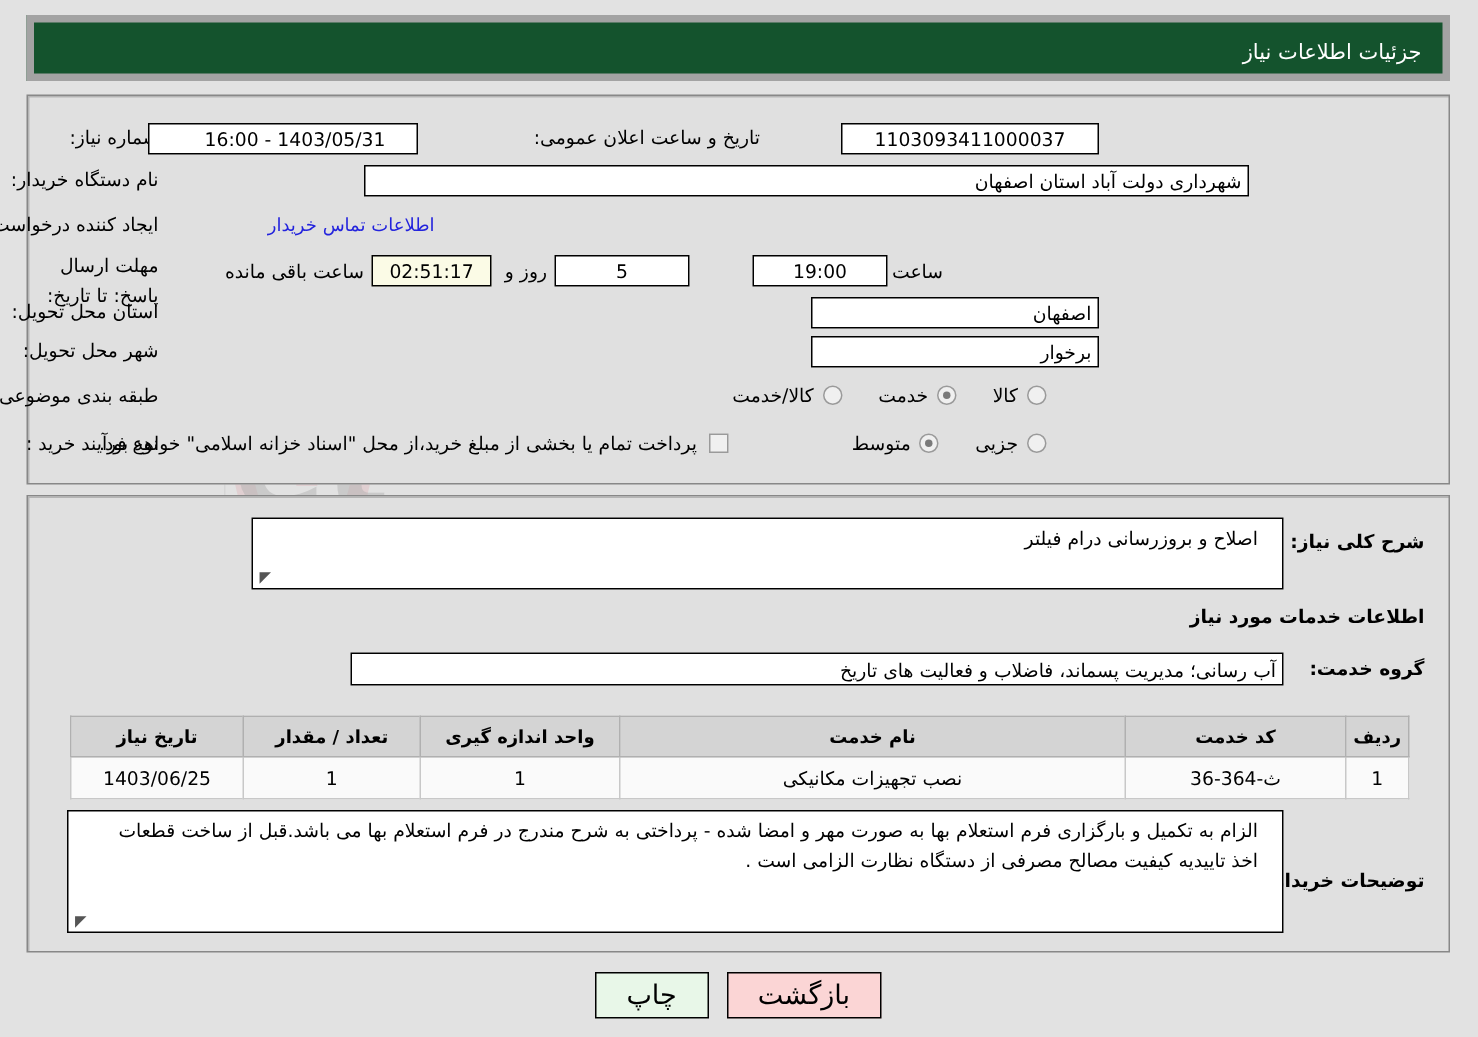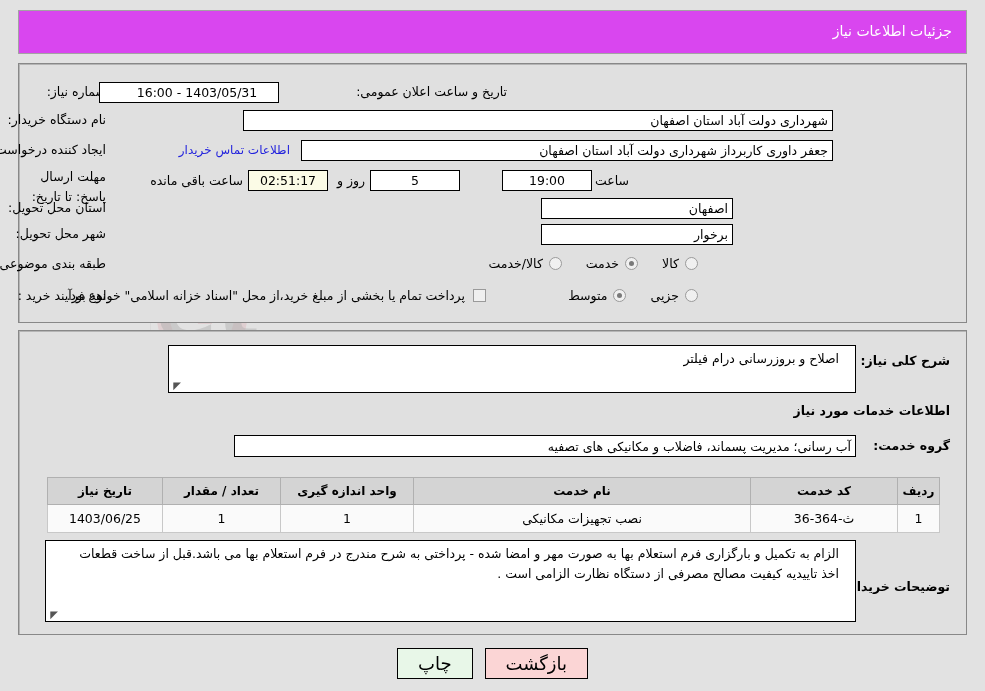--- a/index.html
+++ b/index.html
@@ -27,22 +27,22 @@
     position: absolute;
     left: 150px; top: 232px;
     width: 700px; height: 150px;
   }
 
   
   #header-bar {
     position: absolute;
     left: 18px; top: 10px;
     width: 949px; height: 44px;
-    background: #d946ef;
-    border: 1px solid #a3a3a3;
+    background: #14532d;
+    border: 5px solid #a3a3a3;
     z-index: 3;
     text-decoration: underline;
   }
   #header-bar .title {
     position: absolute;
     right: 14px; top: 12px;
     color: #ffffff;
     font-size: 14px;
     letter-spacing: .3px;
   }
@@ -219,35 +219,35 @@
 
 <div id="header-bar">
   <span class="title">جزئیات اطلاعات نیاز</span>
 </div>
 
 <div class="panel" id="panel-top">
 
   <div class="row" style="right:860px; top:20px;">
     <span class="lbl">شماره نیاز:</span>
   </div>
+  <div class="fld center" style="position:absolute; right:233px; top:18px; width:172px;">1103093411000037</div>
 
   <div class="row" style="right:459px; top:20px;">
     <span class="lbl">تاریخ و ساعت اعلان عمومی:</span>
   </div>
   <div class="fld center" style="position:absolute; right:687px; top:18px; width:180px;padding-left:20px;">1403/05/31 - 16:00</div>
 
   <div class="row" style="right:860px; top:48px;">
     <span class="lbl">نام دستگاه خریدار:</span>
   </div>
   <div class="fld right" style="position:absolute; right:133px; top:46px; width:590px;">شهرداری دولت آباد استان اصفهان</div>
 
   <div class="row" style="right:860px; top:78px;">
     <span class="lbl">ایجاد کننده درخواست:</span>
   </div>
-  <div class="fld right" style="position:absolute; right:133px; top:76px; width:532px;">جعفر داوری کاربرداز شهرداری دولت آباد استان اصفهان</div>
   <a class="lnk" style="position:absolute; right:676px; top:79px;">اطلاعات تماس خریدار</a>
 
   <div class="row" style="right:860px; top:102px; width:96px; white-space:normal; display:block;">
     <span class="lbl">مهلت ارسال پاسخ: تا تاریخ:</span>
   </div>
 
   <span class="plain" style="position:absolute; right:337px; top:109px;">ساعت</span>
   <div class="fld center" style="position:absolute; right:374px; top:106px; width:90px;">19:00</div>
 
   <div class="fld center" style="position:absolute; right:506px; top:106px; width:90px;">5</div>
@@ -307,21 +307,21 @@
 
   <span class="lbl lbl-bold" style="position:absolute; right:16px; top:22px;">شرح کلی نیاز:</span>
   <div class="ta" style="position:absolute; right:110px; top:14px; width:688px; height:48px;">
     <span>اصلاح و بروزرسانی درام فیلتر</span>
     <span class="grip">◤</span>
   </div>
 
   <span class="lbl lbl-bold" style="position:absolute; right:16px; top:72px;">اطلاعات خدمات مورد نیاز</span>
 
   <span class="lbl lbl-bold" style="position:absolute; right:16px; top:107px;">گروه خدمت:</span>
-  <div class="fld right" style="position:absolute; right:110px; top:104px; width:622px; height:22px;">آب رسانی؛ مدیریت پسماند، فاضلاب و مکانیکی های تصفیه</div>
+  <div class="fld right" style="position:absolute; right:110px; top:104px; width:622px; height:22px;">آب رسانی؛ مدیریت پسماند، فاضلاب و فعالیت های تاریخ</div>
 
   <table id="svc-table">
     <thead>
       <tr>
         <th style="width:42px;">ردیف</th>
         <th style="width:147px;">کد خدمت</th>
         <th>نام خدمت</th>
         <th style="width:133px;">واحد اندازه گیری</th>
         <th style="width:118px;">تعداد / مقدار</th>
         <th style="width:115px;">تاریخ نیاز</th>

